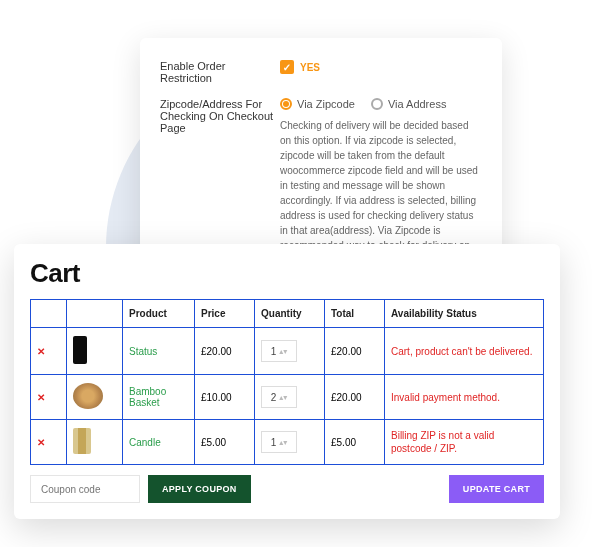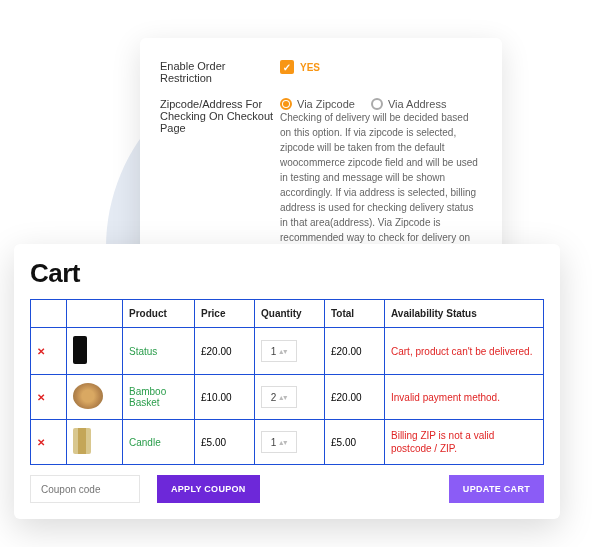--- a/index.html
+++ b/index.html
@@ -54,21 +54,21 @@
   width: 14px; height: 14px;
   background: #f89615;
   color: #fff;
   display: inline-flex;
   align-items: center;
   justify-content: center;
   margin-right: 6px;
   font-size: 10px;
   border-radius: 2px;
 }
-.radio-group { display: flex; gap: 16px; margin-bottom: 0; }
+.radio-group { display: flex; gap: 16px; margin-bottom: 8px; }
 .radio-opt { display: inline-flex; align-items: center; font-size: 11px; color: #555; }
 .radio-circle {
   width: 12px; height: 12px;
   border: 2px solid #f89615;
   border-radius: 50%;
   margin-right: 5px;
   display: inline-flex;
   align-items: center;
   justify-content: center;
 }
@@ -131,42 +131,42 @@
   display: inline-flex;
   align-items: center;
   justify-content: center;
 }
 .qty-wrap { display: inline-flex; align-items: center; }
 .avail-err { color: #e02424; font-size: 10px; line-height: 1.3; }
 
 .cart-actions {
   display: flex;
   margin-top: 10px;
-  gap: 17px;
+  gap: 8px;
   align-items: center;
 }
 .coupon-input {
   border: 1px solid #e5e5e5;
   height: 28px;
   font-size: 10px;
   color: #888;
   padding: 0 10px;
   width: 110px;
 }
 .btn {
   border: none;
   height: 28px;
   padding: 0 14px;
   font-size: 9px;
   font-weight: 700;
   letter-spacing: 0.3px;
   color: #fff;
   cursor: pointer;
 }
-.btn-apply { background: #6d28d9; }
+.btn-apply { background: #14532d; }
 .btn-update { background: #8b5cf6; margin-left: auto; }
 </style>
 </head>
 <body>
 
 <div class="bg-circle"></div>
 
 <div class="settings-panel">
   <div class="setting-row">
     <div class="setting-label">Enable Order Restriction</div>

